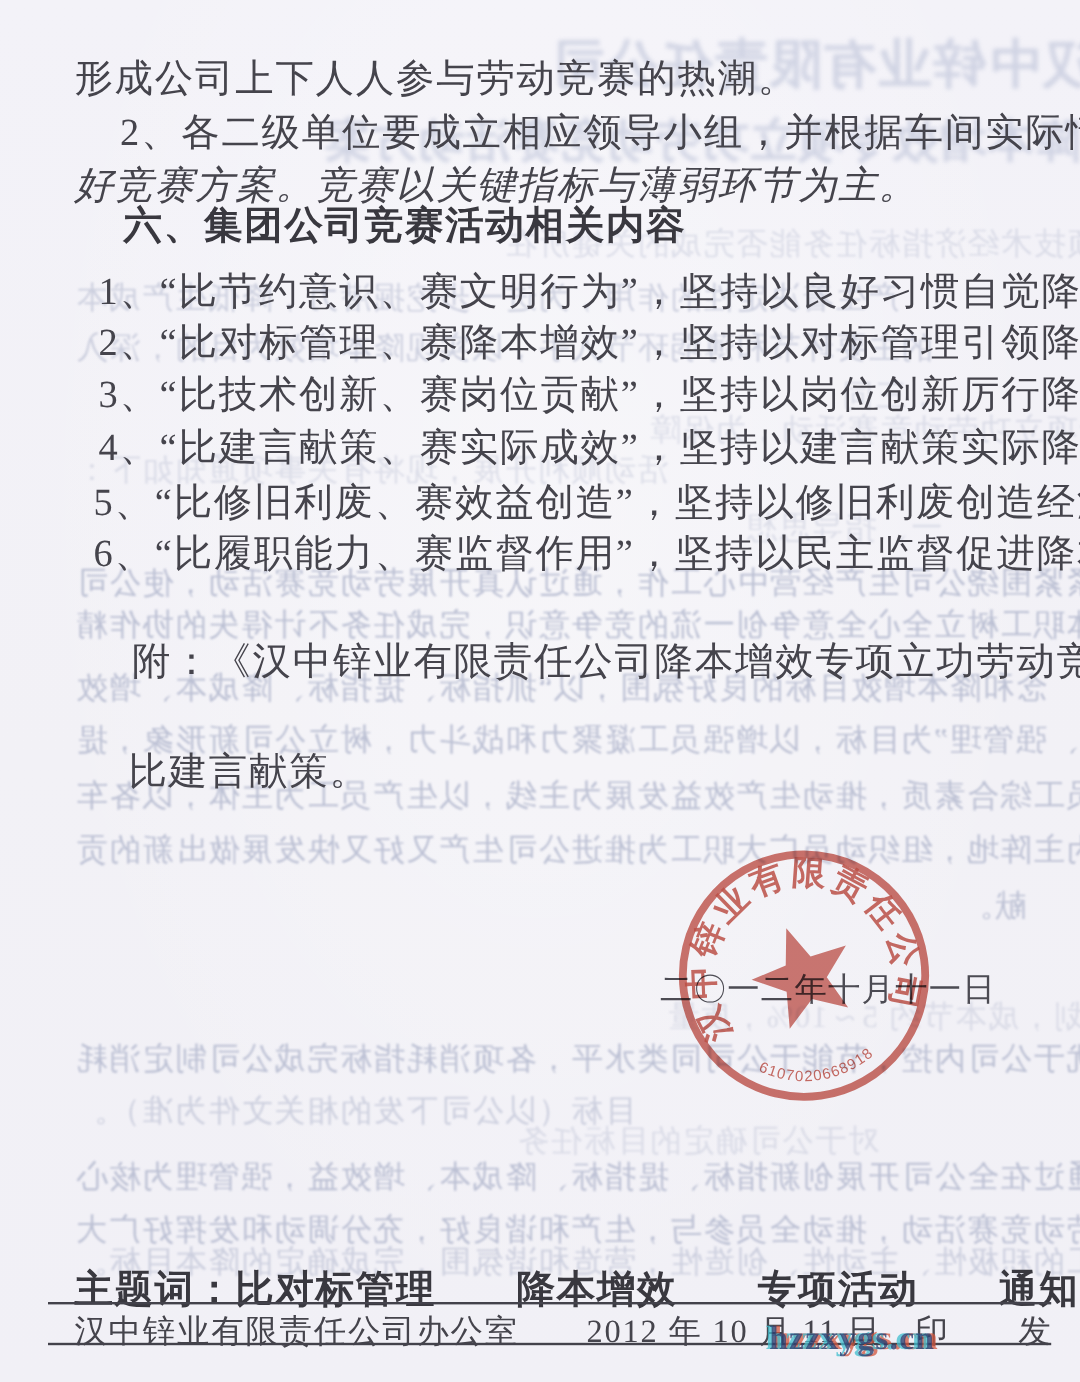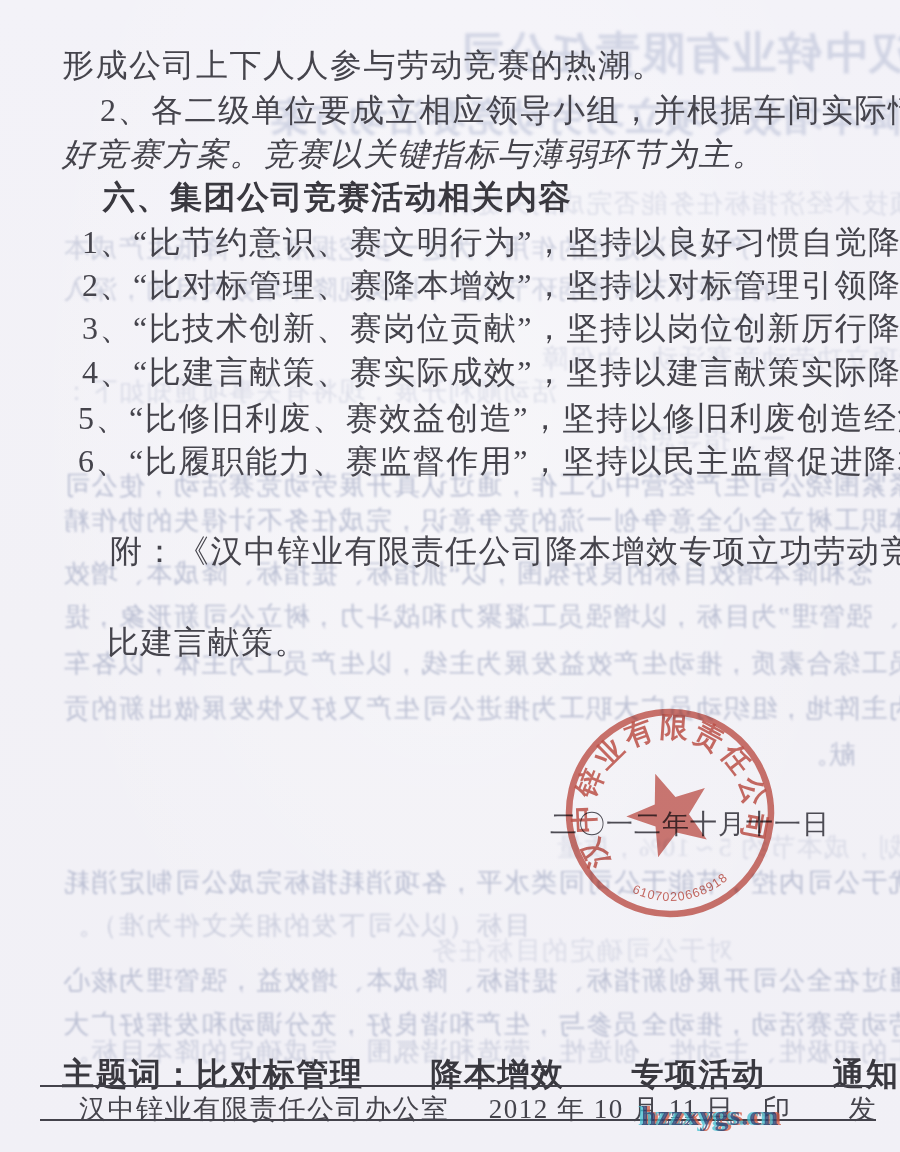--- a/index.html
+++ b/index.html
@@ -66,21 +66,21 @@
   <div class="bleed strong" style="top:865px; left:62px;">优于公司内控，节能于公司同类水平，各项消耗指标完成公司制定消耗</div>
   <div class="bleed" style="top:908px; left:62px;">目标（以公司下发的相关文件为准）。</div>
   <div class="bleed weak" style="top:933px; left:430px;">对于公司确定的目标任务</div>
   <div class="bleed strong" style="top:963px; left:62px;">通过在全公司开展创新指标、提指标、降成本、增效益，强管理为核心</div>
   <div class="bleed strong" style="top:1007px; left:62px;">的劳动竞赛活动，推动全员参与，生产和谐良好，充分调动和发挥好广大</div>
   <div class="bleed" style="top:1034px; left:62px;">职工的积极性、主动性、创造性，营造和谐氛围，完成确定的降本目标。</div>
 
   <div class="line" style="top:44px; left:62px;">形成公司上下人人参与劳动竞赛的热潮。</div>
   <div class="line" style="top:89px; left:100px;">2、各二级单位要成立相应领导小组，并根据车间实际情况，切实制定</div>
   <div class="line" style="top:133px; left:62px;font-style:italic;">好竞赛方案。竞赛以关键指标与薄弱环节为主。</div>
-  <div class="line bold" style="top:176px; left:103px;">六、集团公司竞赛活动相关内容</div>
+  <div class="line bold" style="top:166px; left:103px;">六、集团公司竞赛活动相关内容</div>
 
   <div class="line" style="top:221px; left:82px;">1、“比节约意识、赛文明行为”，坚持以良好习惯自觉降本增效；</div>
   <div class="line" style="top:264px; left:82px;">2、“比对标管理、赛降本增效”，坚持以对标管理引领降本增效；</div>
   <div class="line" style="top:307px; left:82px;">3、“比技术创新、赛岗位贡献”，坚持以岗位创新厉行降本增效；</div>
   <div class="line" style="top:351px; left:82px;">4、“比建言献策、赛实际成效”，坚持以建言献策实际降本增效；</div>
   <div class="line" style="top:397px; left:78px;">5、“比修旧利废、赛效益创造”，坚持以修旧利废创造经济效益的原则；</div>
   <div class="line" style="top:440px; left:78px;">6、“比履职能力、赛监督作用”，坚持以民主监督促进降本增效。</div>
 
   <div class="line" style="top:530px; left:110px;">附：《汉中锌业有限责任公司降本增效专项立功劳动竞赛活动方案》</div>
   <div class="line" style="top:621px; left:107px;">比建言献策。</div>
@@ -99,19 +99,19 @@
         <textPath href="#arc-name" startOffset="50%" text-anchor="middle">汉中锌业有限责任公司</textPath>
       </text>
       <text font-family="Liberation Sans, sans-serif" font-size="12.5" fill="#bf4438" fill-opacity="0.85" letter-spacing="1">
         <textPath href="#arc-num" startOffset="50%" text-anchor="middle">6107020668918</textPath>
       </text>
     </svg>
   </div>
 
   <div class="line bold" style="top:1053px; left:62px;">主题词：比对标管理　　降本增效　　专项活动　　通知</div>
   <div class="rule" style="top:1085px;"></div>
-  <div class="line" style="top:1091px; left:62px; font-size:27px;margin-left:17px;">汉中锌业有限责任公司办公室</div>
+  <div class="line" style="top:1091px; left:62px; font-size:27px;">汉中锌业有限责任公司办公室</div>
   <div class="line" style="top:1091px; right:23px; left:auto; font-size:27px;text-align:center;">2012 年 10 月 11 日　印　　发</div>
   <div class="rule" style="top:1119px;"></div>
 
   <div class="watermark">hzzxygs.cn</div>
 
 </div>
 
 </body></html>

